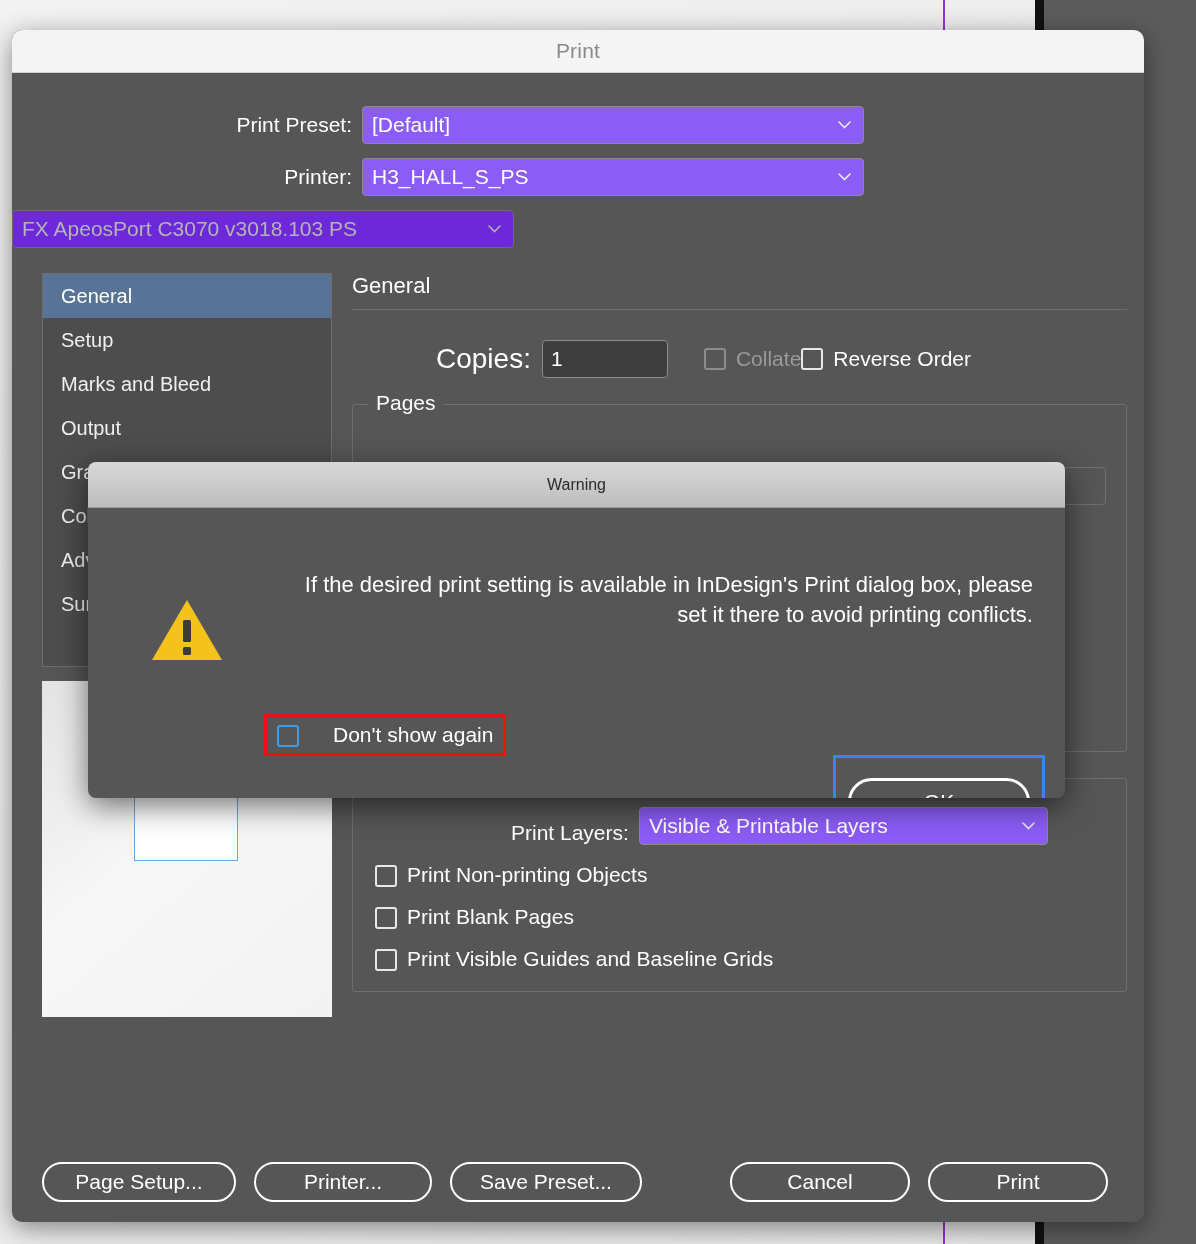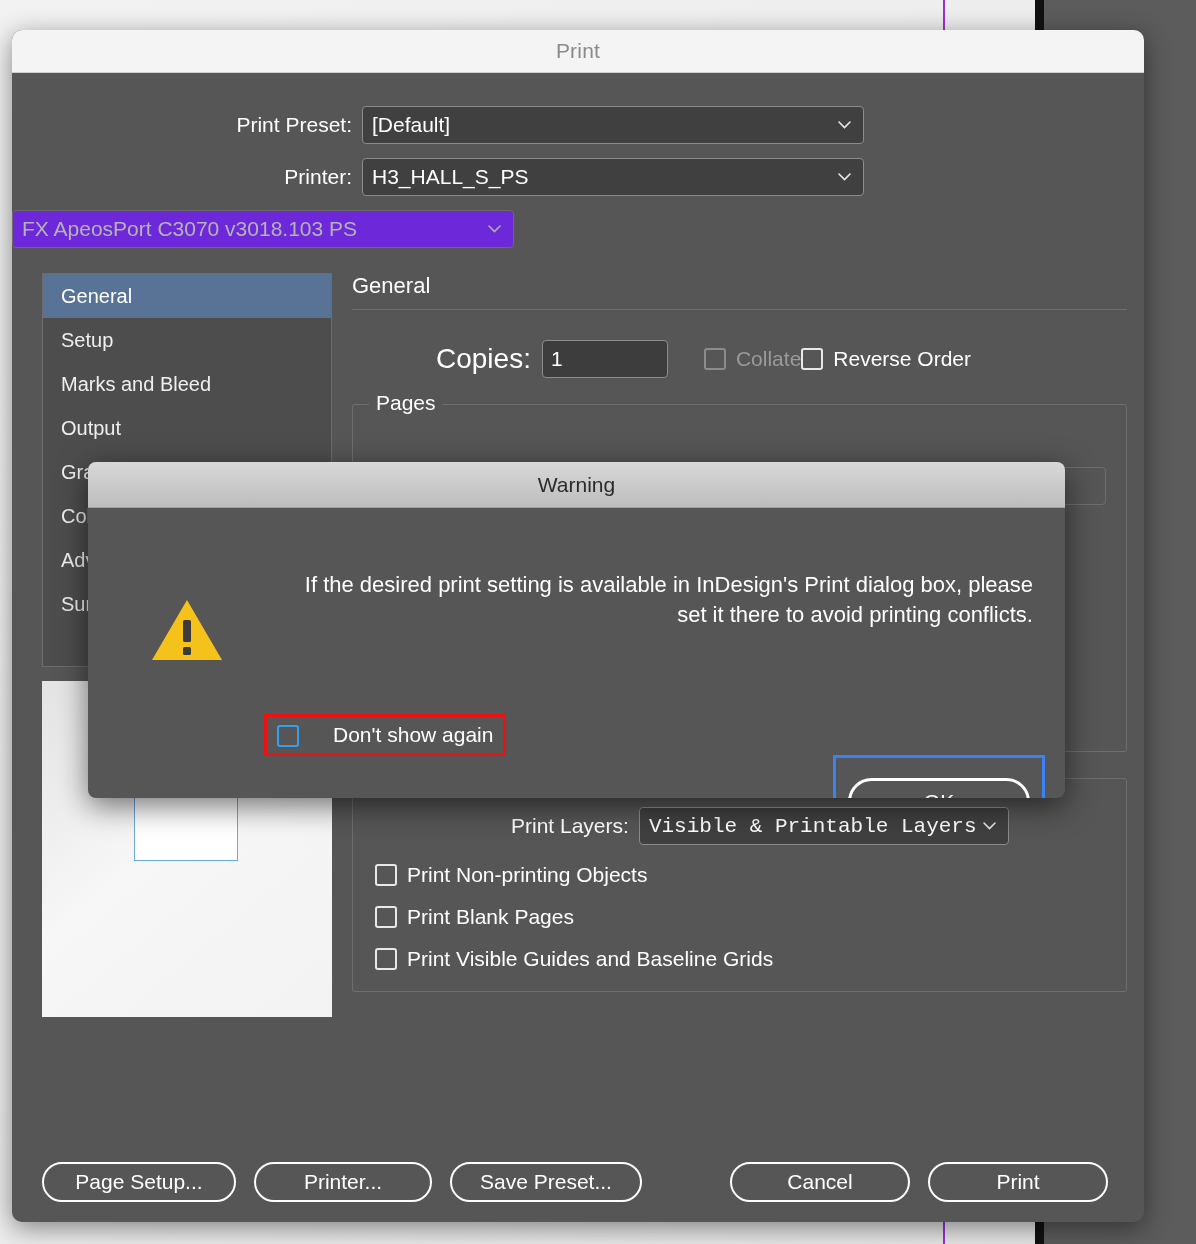--- a/index.html
+++ b/index.html
@@ -57,21 +57,21 @@
     margin-top: 0;
   }
   .field-label {
     width: 350px; text-align: right;
     color: #ffffff; font-size: 21px;
     padding-right: 10px; white-space: nowrap;
   }
   .combo {
     position: relative;
     width: 502px; height: 38px;
-    background: #404040;
+    background: #8b5cf6;
     border: 1px solid #8b8b8b;
     border-radius: 4px;
     display: flex; align-items: center;
   }
   .combo .combo-value {
     color: #ffffff; font-size: 21px; padding-left: 9px;
     white-space: nowrap; overflow: hidden;
   }
   .combo .chev {
     position: absolute; right: 12px; top: 50%;
@@ -182,23 +182,23 @@
   }
 
   #pages-group { height: 348px; }
   #pages-ghost-field {
     position: absolute; right: 20px; top: 62px;
     width: 120px; height: 38px;
     border: 1px solid #6f6f6f; border-radius: 4px;
   }
 
   #options-group { padding: 26px 0 20px 0; }
-  .optrow { display: flex; align-items: center; padding-left: 22px; margin-top: 18px; }
+  .optrow { display: flex; align-items: flex-end; padding-left: 22px; margin-top: 18px; }
   #print-layers-row { padding-left: 158px; margin-top: 2px; }
-  #print-layers-combo { width: 370px; font-family: Liberation Mono, monospace; }
+  #print-layers-combo { width: 409px; }
 
   
   #footer {
     position: absolute;
     left: 0; right: 0; bottom: 20px;
     display: flex; align-items: center;
     padding: 0 30px;
   }
   .btn {
     height: 40px;
@@ -225,21 +225,21 @@
     border-radius: 8px;
     box-shadow: 0 8px 30px rgba(0,0,0,.55);
     overflow: hidden;
   }
   #warning-titlebar {
     height: 46px;
     background: linear-gradient(#d8d8d8,#bdbdbd);
     border-bottom: 1px solid #9d9d9d;
     display: flex; align-items: center; justify-content: center;
   }
-  #warning-title { font-size: 21px; color: #2b2b2b; }
+  #warning-title { font-size: 16px; color: #2b2b2b; }
 
   #warning-body { position: relative; height: 290px; }
   #warn-icon {
     position: absolute; left: 62px; top: 90px;
     width: 74px; height: 64px;
   }
   #warn-text {
     position: absolute; left: 186px; top: 62px; right: 32px;
     color: #ffffff; font-size: 22px; line-height: 1.36; text-align: right;
   }

